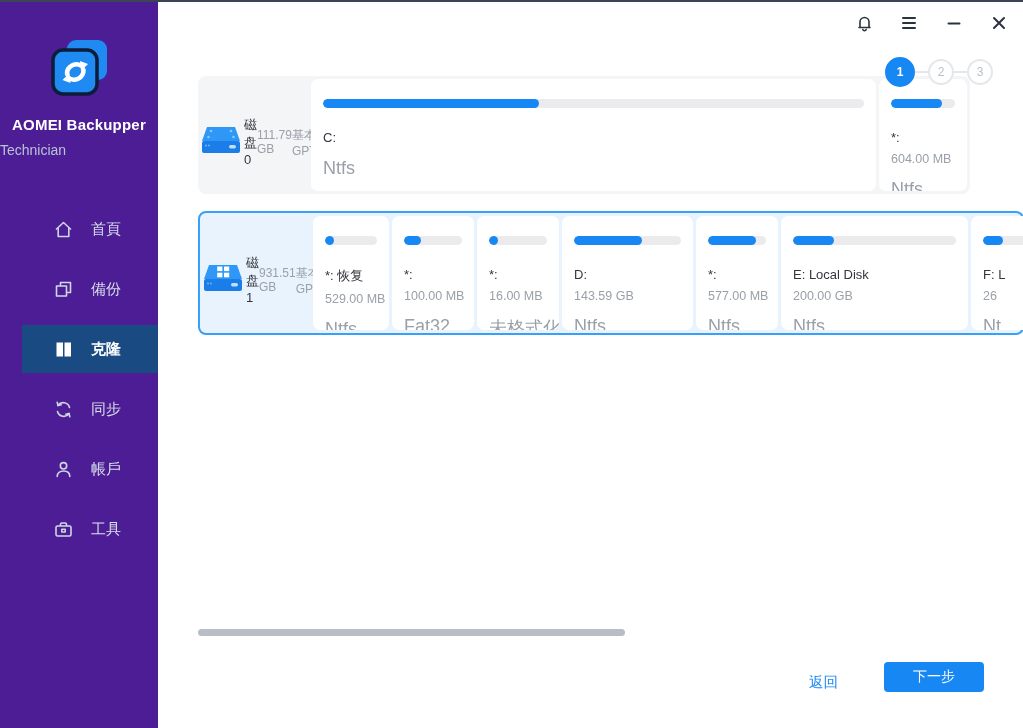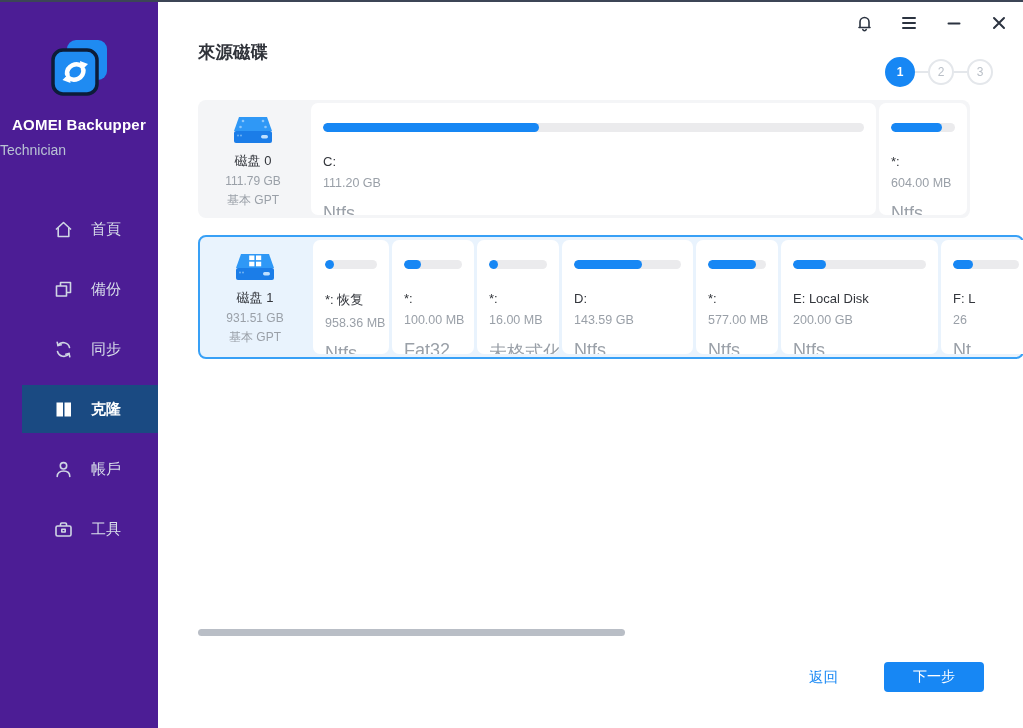--- a/index.html
+++ b/index.html
@@ -32,35 +32,35 @@
   .steps{ position:absolute; top:55px; right:30px; display:flex; align-items:center; }
   .step-circle{ width:26px; height:26px; border-radius:50%; background:#fff; border:2px solid #e4e7eb;
     color:#b9bfc7; font-size:12px; display:flex; align-items:center; justify-content:center; }
   .step-circle.active{ width:30px; height:30px; background:#1787f4; border-color:#1787f4; color:#fff; font-weight:bold; }
   .step-line{ width:13px; height:2px; background:#e4e7eb; }
   
   .disk-list{ margin:36px 0 0 40px; }
   .disk-row{ display:flex; border-radius:8px; background:#f4f5f7; width:772px; height:118px;
     margin-bottom:17px; cursor:pointer; }
   .disk-row.selected{ width:826px; height:124px; background:#e9f3fd; border:2px solid #38a0f6; }
-  .disk-info{ width:110px; flex:none; display:flex; flex-direction:column; align-items:center; padding-top:10px; }
+  .disk-info{ width:110px; flex:none; display:flex; align-items:center; padding-top:10px; }
   .disk-icon{ width:46px; height:40px; }
   .disk-name{ margin-top:2px; font-size:13px; color:#33363c; }
   .disk-sub{ margin-top:4px; font-size:12px; color:#9aa0a8; }
   .parts{ flex:1; display:flex; gap:3px; padding:3px; min-width:0; }
   .part{ background:#fff; border-radius:7px; padding:20px 12px 6px; flex:none; overflow:hidden; }
   .pbar{ height:9px; background:#ebebed; border-radius:5px; overflow:hidden; }
   .pbar i{ display:block; height:100%; min-width:9px; background:#1787f4; border-radius:5px; }
   .plabel{ margin-top:22px; font-size:13px; color:#33363c; white-space:nowrap; }
   .psize{ margin-top:7px; font-size:12.5px; color:#9aa0a8; white-space:nowrap; }
   .pfs{ margin-top:13px; font-size:18px; color:#9aa0a8; white-space:nowrap; }
   
   .hscroll{ position:absolute; left:40px; top:627px; width:427px; height:7px;
     background:#b9bec6; border-radius:4px; cursor:pointer; }
-  .footer{ position:absolute; right:39px; bottom:36px; display:flex; align-items:center;margin-left:40px; }
+  .footer{ position:absolute; right:39px; bottom:36px; display:flex; align-items:flex-end;margin-left:40px; }
   .back-link{ color:#1787f4; font-size:14.5px; margin-right:46px; cursor:pointer; text-decoration:none; }
   .next-btn{ width:100px; height:30px; background:#1787f4; border:none; border-radius:4px;
     color:#fff; font-size:14px; cursor:pointer; font-family:inherit; }
 </style>
 </head>
 <body>
 
 <div class="app">
 
   <div class="sidebar">
@@ -88,39 +88,39 @@
   </div>
   <div class="menu-item">
     <span class="mi-icon">
             <svg width="21" height="21" viewBox="0 0 21 21" fill="none" stroke="#cfd6e4" stroke-width="1.6" stroke-linejoin="round">
               <rect x="3.5" y="7" width="10" height="10"></rect>
               <path d="M7.5 7 V3.5 H17.5 V13.5 H13.5"></path>
             </svg>
           </span>
     <span>備份</span>
   </div>
+  <div class="menu-item selected">
+    <span class="mi-icon">
+            <svg width="21" height="21" viewBox="0 0 21 21">
+              <rect x="3.5" y="3.5" width="6.5" height="14" fill="#fff"></rect>
+              <rect x="11.5" y="3.5" width="6.5" height="14" fill="#fff"></rect>
+            </svg>
+          </span>
+    <span>克隆</span>
+  </div>
   <div class="menu-item">
     <span class="mi-icon">
             <svg width="21" height="21" viewBox="0 0 21 21" fill="none" stroke="#cfd6e4" stroke-width="1.6" stroke-linecap="round">
               <path d="M16.5 8.5 A6.5 6.5 0 0 0 5 6.3"></path>
               <path d="M4.5 12.5 A6.5 6.5 0 0 0 16 14.7"></path>
               <path d="M4.2 3.2 L5 6.5 L8.2 5.8"></path>
               <path d="M16.8 17.8 L16 14.5 L12.8 15.2"></path>
             </svg>
           </span>
     <span>同步</span>
-  </div>
-  <div class="menu-item selected">
-    <span class="mi-icon">
-            <svg width="21" height="21" viewBox="0 0 21 21">
-              <rect x="3.5" y="3.5" width="6.5" height="14" fill="#fff"></rect>
-              <rect x="11.5" y="3.5" width="6.5" height="14" fill="#fff"></rect>
-            </svg>
-          </span>
-    <span>克隆</span>
   </div>
   <div class="menu-item">
     <span class="mi-icon">
             <svg width="21" height="21" viewBox="0 0 21 21" fill="none" stroke="#cfd6e4" stroke-width="1.6" stroke-linecap="round">
               <circle cx="10.5" cy="6.8" r="3.2"></circle>
               <path d="M4.2 17.5 C4.2 13.8 7 12 10.5 12 C14 12 16.8 13.8 16.8 17.5"></path>
             </svg>
           </span>
     <span>帳戶</span>
   </div>
@@ -157,21 +157,20 @@
         </svg>
       </span>
       <span class="tb-btn">
         <svg width="16" height="16" viewBox="0 0 16 16" stroke="#2b3340" stroke-width="2" stroke-linecap="round">
           <path d="M3 3 L13 13 M13 3 L3 13"></path>
         </svg>
       </span>
     </div>
 
     <div class="header">
-      <div class="page-title">來源磁碟</div>
     </div>
 
     <div class="steps">
       <div class="step-circle active">1</div>
       <div class="step-line"></div>
       <div class="step-circle">2</div>
       <div class="step-line"></div>
       <div class="step-circle">3</div>
     </div>
 
@@ -193,21 +192,20 @@
       <div class="disk-sub">111.79 GB</div>
       <div class="disk-sub">基本 GPT</div>
     </div>
     <div class="parts">
 
       <div class="part" style="flex:1 1 auto;">
         <div class="pbar">
                 <i style="width:40%"></i>
               </div>
         <div class="plabel">C:</div>
-        <div class="psize">111.20 GB</div>
         <div class="pfs">Ntfs</div>
       </div>
       <div class="part" style="width:88px;">
         <div class="pbar">
                 <i style="width:80%"></i>
               </div>
         <div class="plabel">*:</div>
         <div class="psize">604.00 MB</div>
         <div class="pfs">Ntfs</div>
       </div>
@@ -230,21 +228,21 @@
       <div class="disk-sub">931.51 GB</div>
       <div class="disk-sub">基本 GPT</div>
     </div>
     <div class="parts">
 
       <div class="part" style="width:76px;">
         <div class="pbar">
                 <i style="width:9%"></i>
               </div>
         <div class="plabel">*: 恢复</div>
-        <div class="psize">958.36 MB</div>
+        <div class="psize">529.00 MB</div>
         <div class="pfs">Ntfs</div>
       </div>
       <div class="part" style="width:82px;">
         <div class="pbar">
                 <i style="width:30%"></i>
               </div>
         <div class="plabel">*:</div>
         <div class="psize">100.00 MB</div>
         <div class="pfs">Fat32</div>
       </div>
@@ -265,21 +263,21 @@
         <div class="pfs">Ntfs</div>
       </div>
       <div class="part" style="width:82px;">
         <div class="pbar">
                 <i style="width:82%"></i>
               </div>
         <div class="plabel">*:</div>
         <div class="psize">577.00 MB</div>
         <div class="pfs">Ntfs</div>
       </div>
-      <div class="part" style="width:157px;">
+      <div class="part" style="width:187px;">
         <div class="pbar">
                 <i style="width:25%"></i>
               </div>
         <div class="plabel">E: Local Disk</div>
         <div class="psize">200.00 GB</div>
         <div class="pfs">Ntfs</div>
       </div>
       <div class="part" style="width:90px;">
         <div class="pbar">
                 <i style="width:30%"></i>

